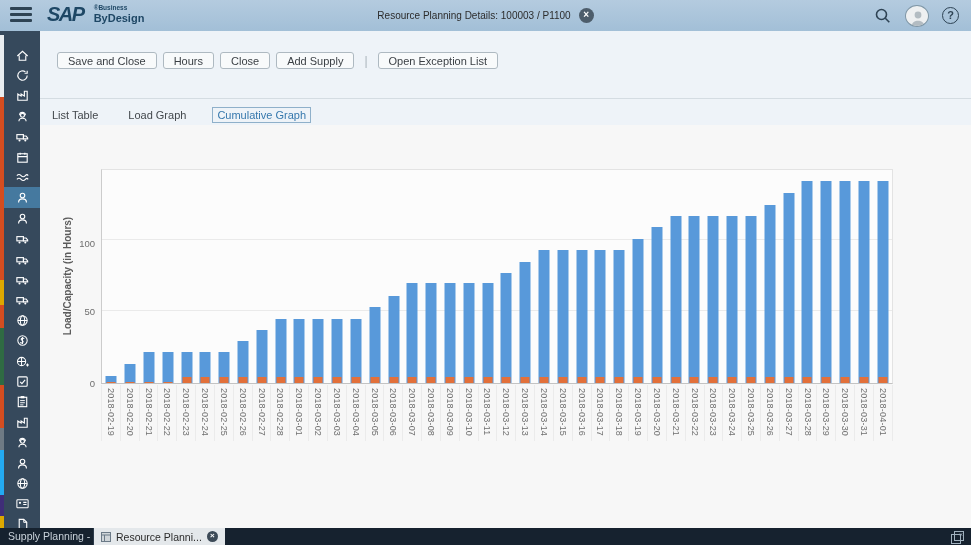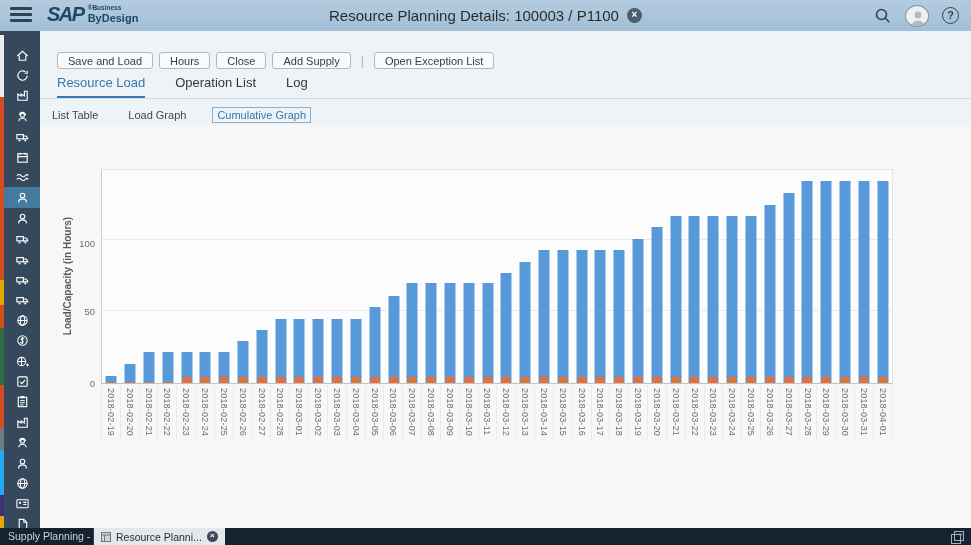--- a/index.html
+++ b/index.html
@@ -11,26 +11,26 @@
   
   .top-header {
     position:absolute; left:0; top:0; width:971px; height:31px;
     background:linear-gradient(#b4cbdf,#a2bfd7);
     display:flex; align-items:center;
   }
   .hamburger { position:absolute; left:10px; top:7px; width:22px; height:17px; cursor:pointer; }
   .hamburger span { display:block; height:2.6px; background:#2e4354; margin-bottom:3.4px; border-radius:1px; }
   .logo { position:absolute; left:47px; top:3px; display:flex; color:#1e4765; }
   .logo .sap { font-size:20px; font-weight:bold; font-style:italic; letter-spacing:-1.5px; }
-  .logo .sub { margin-left:4px; line-height:1; margin-top:2px; }
+  .logo .sub { margin-left:10px; line-height:1; margin-top:2px; }
   .logo .sub .s1 { font-size:6.5px; font-weight:bold; }
   .logo .sub .s2 { font-size:11px; font-weight:bold; margin-top:1px; }
   .hdr-title-wrap { position:absolute; left:260px; right:260px; top:0; height:31px;
     display:flex; align-items:center; justify-content:center; gap:8px; }
-  .hdr-title { font-size:15px; color:#2c2c2c; }
+  .hdr-title { font-size:10px; color:#2c2c2c; }
   .circle-x { width:15px; height:15px; border-radius:50%; background:#4d5d6b; color:#fff;
     font-size:10px; line-height:14px; text-align:center; font-weight:bold; cursor:pointer; }
   .hdr-icons { position:absolute; right:12px; top:0; height:31px; display:flex; align-items:center; gap:13px; }
   .help-circle { width:17px; height:17px; border:1.6px solid #2e4354; border-radius:50%;
     color:#2e4354; font-size:11px; font-weight:bold; text-align:center; line-height:14px; cursor:pointer; }
   .avatar { width:24px; height:22px; background:#eef0f1; border:1px solid #7e96a6; border-radius:50%;
     overflow:hidden; cursor:pointer; position:relative; }
   .avatar svg { position:absolute; left:2px; top:3px; }
   
   .sidebar { position:absolute; left:0; top:31px; width:40px; height:497px; background:#36495c; }
@@ -325,33 +325,28 @@
           <svg viewBox="0 0 16 16">
             <use href="#i-document"></use>
           </svg>
         </div>
       </div>
   </div>
 
   <div class="main">
 
     <div class="btn-row">
-      <button class="btn">Save and Load</button>
+      <button class="btn">Save and Close</button>
       <button class="btn">Hours</button>
       <button class="btn">Close</button>
       <button class="btn">Add Supply</button>
       <span class="btn-sep">|</span>
       <button class="btn">Open Exception List</button>
     </div>
 
-    <div class="tabs">
-      <div class="tab active">Resource Load</div>
-      <div class="tab">Operation List</div>
-      <div class="tab">Log</div>
-    </div>
     <div class="tabs-divider"></div>
 
     <div class="subtabs">
       <div class="subtab">List Table</div>
       <div class="subtab">Load Graph</div>
       <div class="subtab active">Cumulative Graph</div>
     </div>
 
     <div class="chart-panel">
       <div class="y-title">Load/Capacity (in Hours)</div>

